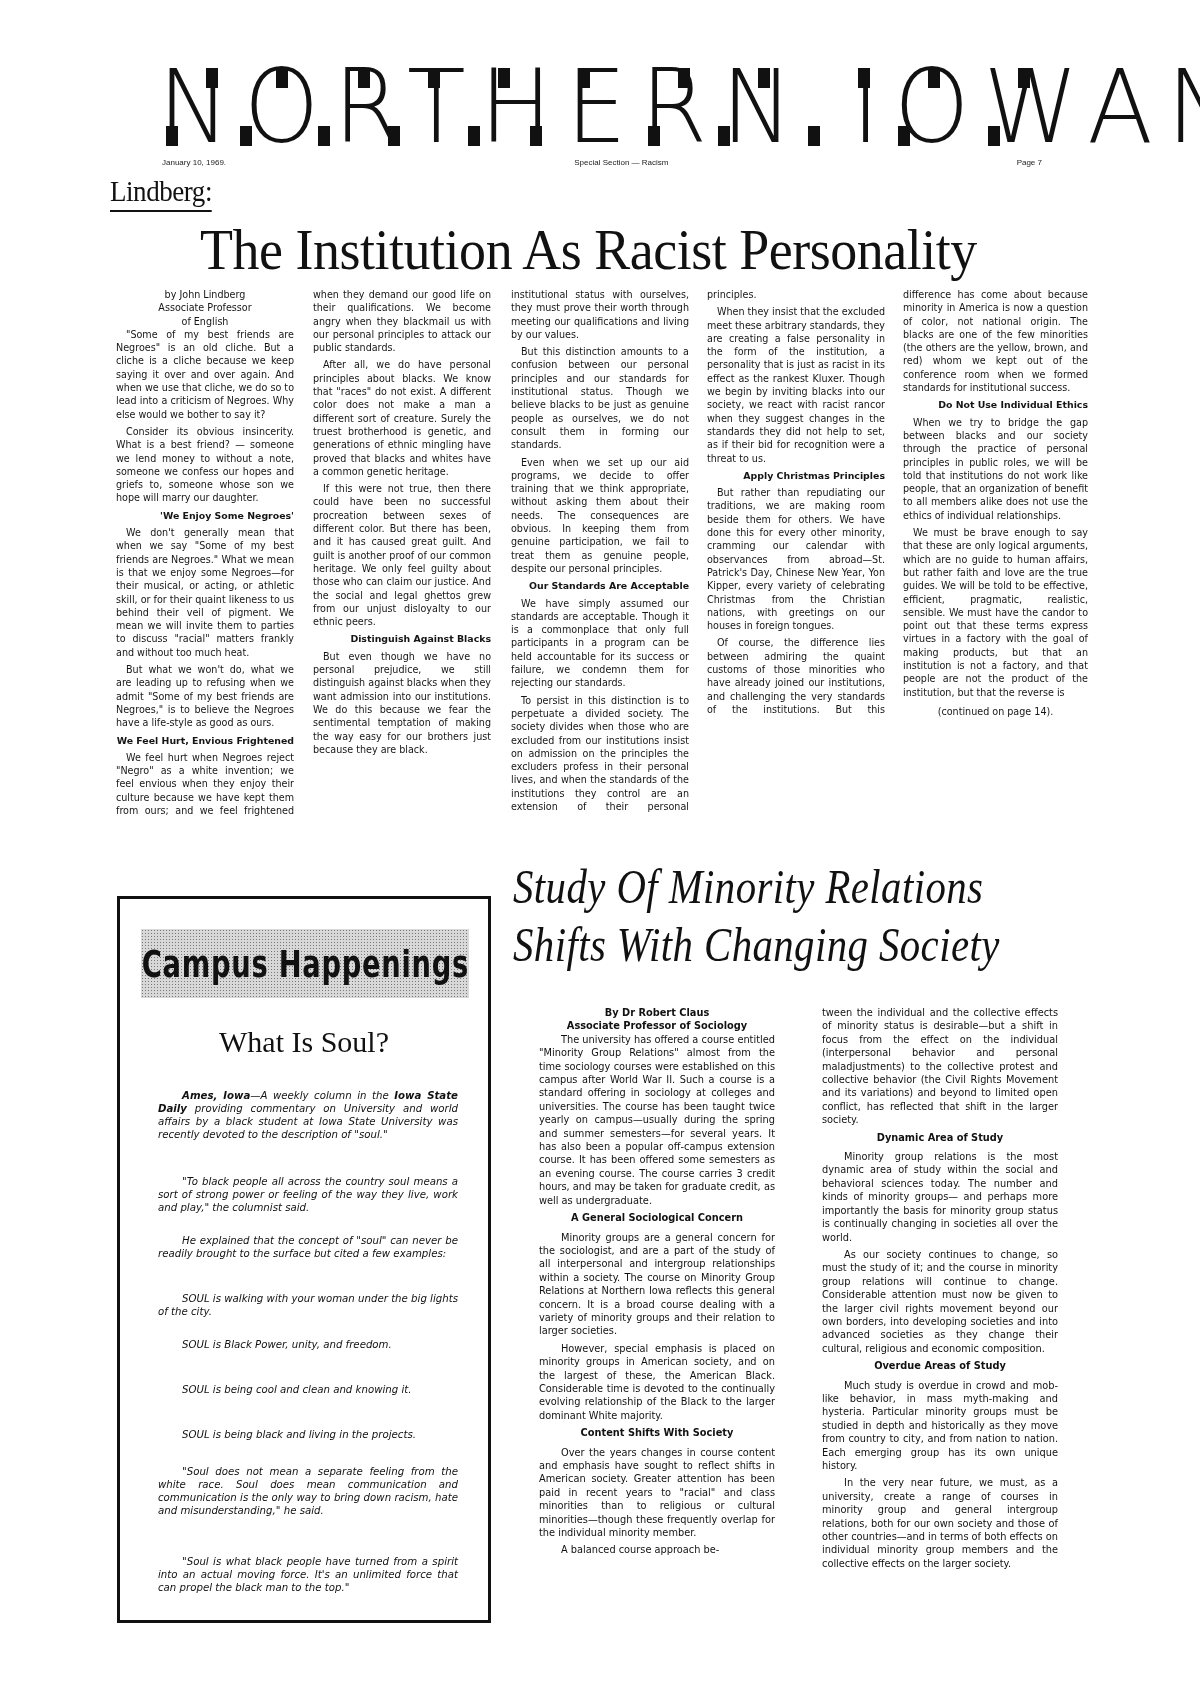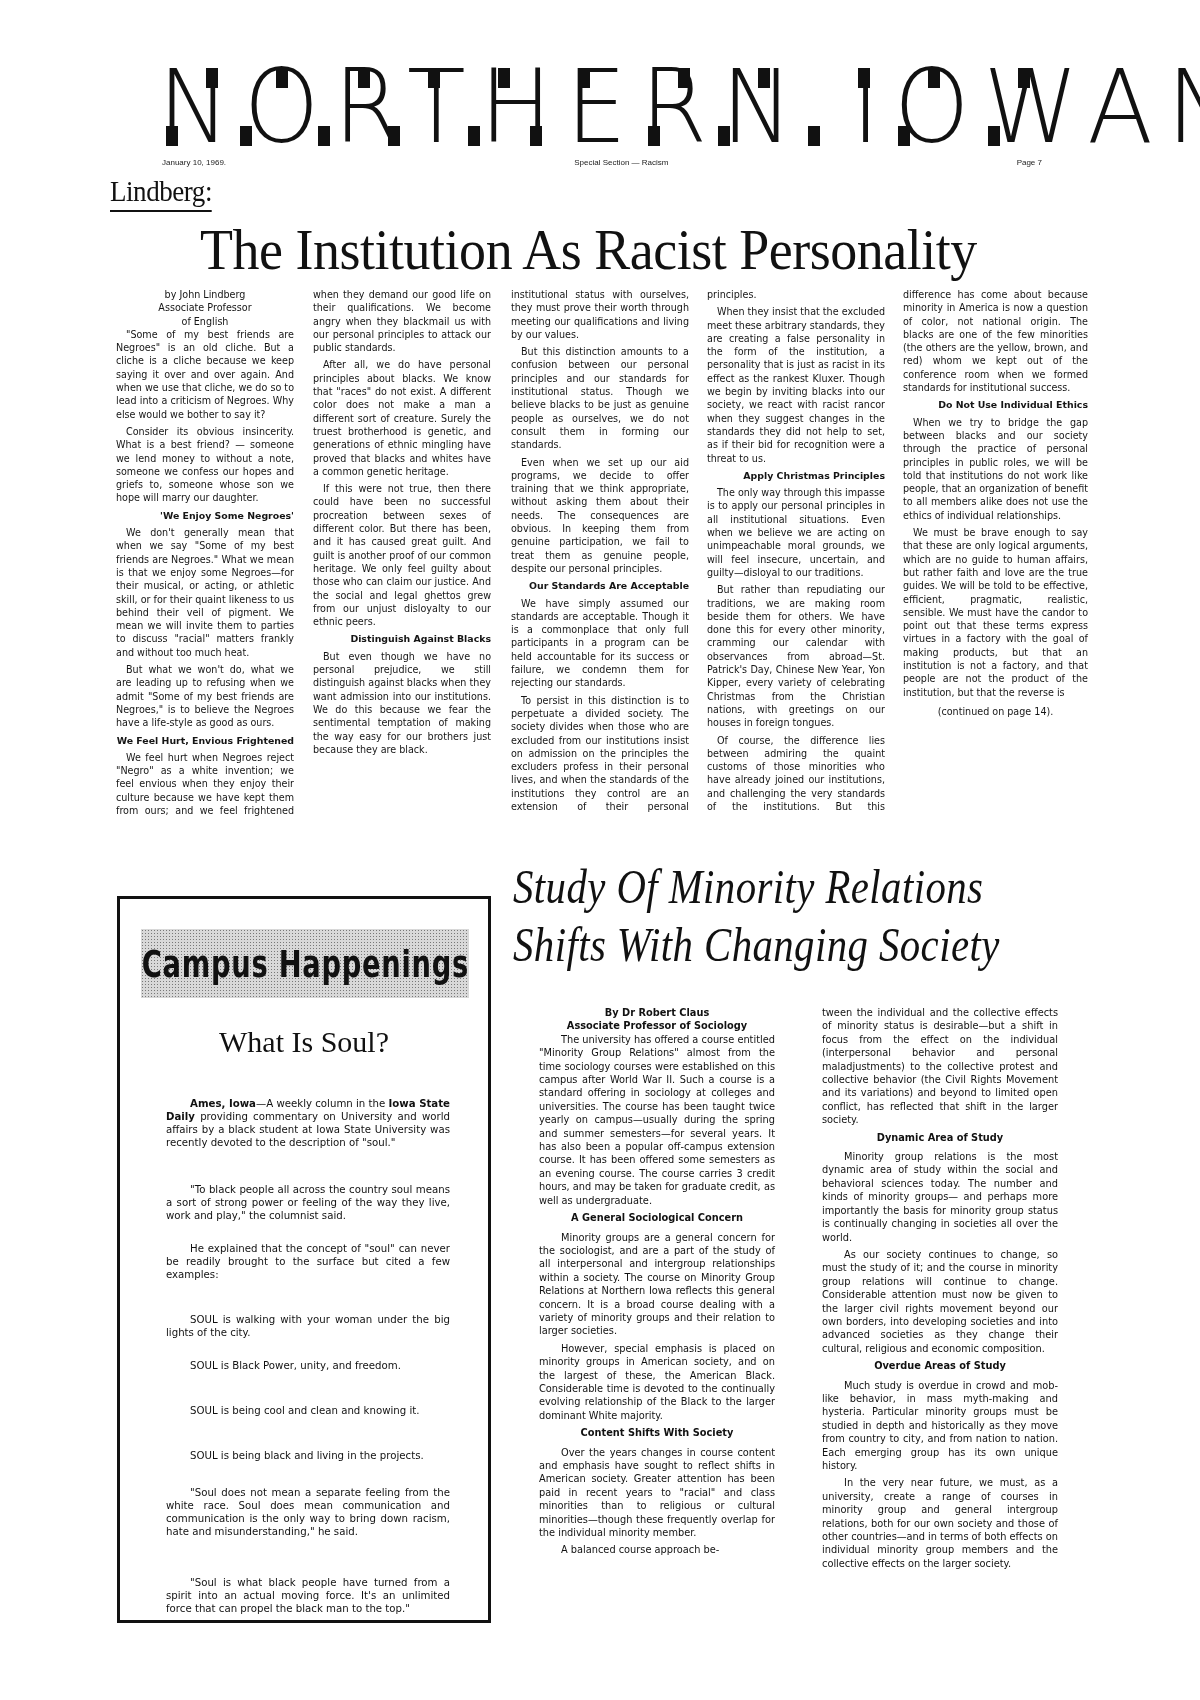--- a/index.html
+++ b/index.html
@@ -32,21 +32,21 @@
   
   .box { position: absolute; left: 117px; top: 896px; width: 374px; height: 727px; border: 3px solid #111; box-sizing: border-box; }
   .banner { position: absolute; left: 21px; top: 30px; width: 328px; height: 69px;
     background-color: #d8d8d8;
     background-image: radial-gradient(#777 0.9px, transparent 1px);
     background-size: 3px 3px;
     display: flex; align-items: center; justify-content: center; }
   .banner span { font-family: "DejaVu Sans", sans-serif; font-weight: bold; font-size: 38px; color: #111; transform: scaleX(0.72); letter-spacing: 1px; white-space: nowrap; }
   .box-title { position: absolute; left: 0; width: 100%; top: 126px; text-align: center; font-family: "Liberation Serif", serif; font-size: 30px; }
   .box-body { position: absolute; left: 38px; top: 190px; width: 300px; font-family: "DejaVu Sans", sans-serif; font-size: 10.2px; line-height: 13px; text-align: justify; }
-  .box-body p { margin: 8px; text-indent: 24px; }
+  .box-body p { margin: 0; text-indent: 24px; font-style: italic; }
   .box-body b { font-weight: bold; }
 
   
   .headline2 { position: absolute; left: 513px; top: 858px; width: 600px; font-family: "Liberation Serif", serif; font-style: italic; font-size: 48px; line-height: 58px; white-space: nowrap; transform: scaleX(0.85); transform-origin: left; letter-spacing: 0.5px; }
   .col2 { position: absolute; width: 236px; font-family: "DejaVu Sans", sans-serif; font-size: 9.8px; line-height: 13.4px; text-align: justify; }
   .col2 p { margin: 0 0 4px 0; text-indent: 22px; }
   .col2 .byline { text-align: center; font-weight: bold; text-indent: 0; margin: 0; }
   .col2 .subhead { text-align: center; font-weight: bold; text-indent: 0; margin: 4px 0 6px 0; }
   .d1 { left: 539px; top: 1006px; }
   .d2 { left: 822px; top: 1006px; }
@@ -114,21 +114,20 @@
     <p>But this distinction amounts to a confusion between our personal principles and our standards for institutional status. Though we believe blacks to be just as genuine people as ourselves, we do not consult them in forming our standards.</p>
     <p>Even when we set up our aid programs, we decide to offer training that we think appropriate, without asking them about their needs. The consequences are obvious. In keeping them from genuine participation, we fail to treat them as genuine people, despite our personal principles.</p>
     <p class="subhead">Our Standards Are Acceptable</p>
     <p>We have simply assumed our standards are acceptable. Though it is a commonplace that only full participants in a program can be held accountable for its success or failure, we condemn them for rejecting our standards.</p>
     <p style="text-align-last: justify;">To persist in this distinction is to perpetuate a divided society. The society divides when those who are excluded from our institutions insist on admission on the principles the excluders profess in their personal lives, and when the standards of the institutions they control are an extension of their personal</p>
   </div>
 <div class="col c4">
     <p style="text-indent: 0px;">principles.</p>
     <p>When they insist that the excluded meet these arbitrary standards, they are creating a false personality in the form of the institution, a personality that is just as racist in its effect as the rankest Kluxer. Though we begin by inviting blacks into our society, we react with racist rancor when they suggest changes in the standards they did not help to set, as if their bid for recognition were a threat to us.</p>
     <p class="subhead">Apply Christmas Principles</p>
-    <p>The only way through this impasse is to apply our personal principles in all institutional situations. Even when we believe we are acting on unimpeachable moral grounds, we will feel insecure, uncertain, and guilty—disloyal to our traditions.</p>
     <p>But rather than repudiating our traditions, we are making room beside them for others. We have done this for every other minority, cramming our calendar with observances from abroad—St. Patrick's Day, Chinese New Year, Yon Kipper, every variety of celebrating Christmas from the Christian nations, with greetings on our houses in foreign tongues.</p>
     <p style="text-align-last: justify;">Of course, the difference lies between admiring the quaint customs of those minorities who have already joined our institutions, and challenging the very standards of the institutions. But this</p>
   </div>
 <div class="col c5">
     <p style="text-indent: 0px;">difference has come about because minority in America is now a question of color, not national origin. The blacks are one of the few minorities (the others are the yellow, brown, and red) whom we kept out of the conference room when we formed standards for institutional success.</p>
     <p class="subhead">Do Not Use Individual Ethics</p>
     <p>When we try to bridge the gap between blacks and our society through the practice of personal principles in public roles, we will be told that institutions do not work like people, that an organization of benefit to all members alike does not use the ethics of individual relationships.</p>
     <p>We must be brave enough to say that these are only logical arguments, which are no guide to human affairs, but rather faith and love are the true guides. We will be told to be effective, efficient, pragmatic, realistic, sensible. We must have the candor to point out that these terms express virtues in a factory with the goal of making products, but that an institution is not a factory, and that people are not the product of the institution, but that the reverse is</p>
     <p class="continued">(continued on page 14).</p>
   </div>

